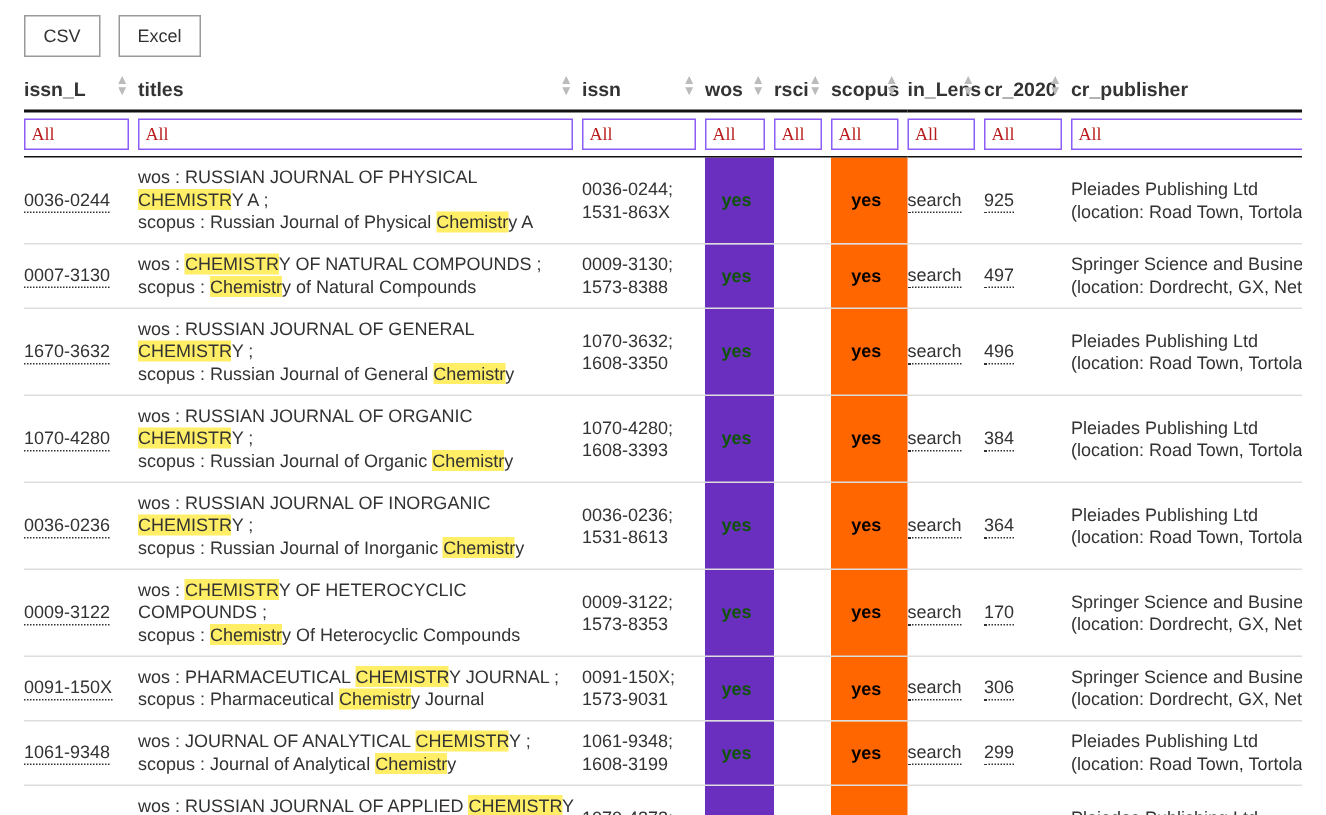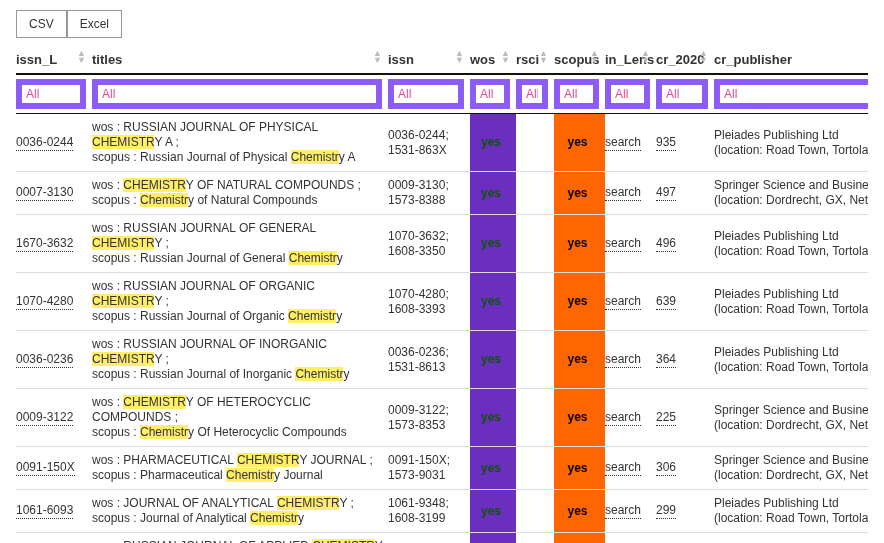--- a/index.html
+++ b/index.html
@@ -11,21 +11,21 @@
     color: #333;
     background: #fff;
     width: 884px;
   }
   .topbar {
     display: flex;
     align-items: center;
     justify-content: space-between;
     margin-bottom: 8px;
   }
-  .export-btns { display: flex; gap: 0; align-items: flex-end; }
+  .export-btns { display: flex; gap: 12px; align-items: flex-end; }
   .btn {
     padding: 6px 12px;
     border: 1px solid #999;
     background: #fff;
     font-size: 12px;
     cursor: pointer;
     color: #333;
   }
   .search-area { display: flex; align-items: center; gap: 4px; }
   .search-area label { font-size: 13px; color: #333; }
@@ -60,23 +60,24 @@
     position: absolute;
     right: 6px;
     top: 4px;
     font-size: 9px;
     color: #bbb;
     line-height: 7px;
   }
   .filter-row input {
     width: 100%;
     padding: 2px 4px;
-    border: 6px solid #8b5cf6;
+    border: 1px solid #8b5cf6;
     font-size: 12px;
-    color: #ec4899;
+    color: #b91c1c;
+    font-family: Liberation Serif, serif;
   }
   .filter-row td { padding: 4px 6px 4px 0; border-bottom: 1px solid #111; }
   tbody tr.datarow td {
     padding: 6px 4px 6px 0;
     border-bottom: 1px solid #ddd;
     vertical-align: middle;
     font-size: 12px;
     line-height: 15px;
   }
   .dotted {
@@ -148,21 +149,21 @@
     </thead>
     <tbody id="tbody">
         <tr class="datarow">
           <td><span class="dotted">0036-0244</span></td>
           <td class="two-line">wos : RUSSIAN JOURNAL OF PHYSICAL <span class="hl">CHEMISTR</span>Y A ;<br>scopus : Russian Journal of Physical <span class="hl">Chemistr</span>y A</td>
           <td class="two-line">0036-0244;<br>1531-863X</td>
           <td class="yes-wos">yes</td>
           <td class="rsci-empty"></td>
           <td class="yes-scopus">yes</td>
           <td><span class="dotted">search</span></td>
-          <td><span class="dotted">935</span></td>
+          <td><span class="dotted">925</span></td>
           <td class="pub">Pleiades Publishing Ltd<br>(location: Road Town, Tortola</td>
         </tr>
         <tr class="datarow">
           <td><span class="dotted">0007-3130</span></td>
           <td class="two-line">wos : <span class="hl">CHEMISTR</span>Y OF NATURAL COMPOUNDS ;<br>scopus : <span class="hl">Chemistr</span>y of Natural Compounds</td>
           <td class="two-line">0009-3130;<br>1573-8388</td>
           <td class="yes-wos">yes</td>
           <td class="rsci-empty"></td>
           <td class="yes-scopus">yes</td>
           <td><span class="dotted">search</span></td>
@@ -181,21 +182,21 @@
           <td class="pub">Pleiades Publishing Ltd<br>(location: Road Town, Tortola</td>
         </tr>
         <tr class="datarow">
           <td><span class="dotted">1070-4280</span></td>
           <td class="two-line">wos : RUSSIAN JOURNAL OF ORGANIC <span class="hl">CHEMISTR</span>Y ;<br>scopus : Russian Journal of Organic <span class="hl">Chemistr</span>y</td>
           <td class="two-line">1070-4280;<br>1608-3393</td>
           <td class="yes-wos">yes</td>
           <td class="rsci-empty"></td>
           <td class="yes-scopus">yes</td>
           <td><span class="dotted">search</span></td>
-          <td><span class="dotted">639</span></td>
+          <td><span class="dotted">384</span></td>
           <td class="pub">Pleiades Publishing Ltd<br>(location: Road Town, Tortola</td>
         </tr>
         <tr class="datarow">
           <td><span class="dotted">0036-0236</span></td>
           <td class="two-line">wos : RUSSIAN JOURNAL OF INORGANIC <span class="hl">CHEMISTR</span>Y ;<br>scopus : Russian Journal of Inorganic <span class="hl">Chemistr</span>y</td>
           <td class="two-line">0036-0236;<br>1531-8613</td>
           <td class="yes-wos">yes</td>
           <td class="rsci-empty"></td>
           <td class="yes-scopus">yes</td>
           <td><span class="dotted">search</span></td>
@@ -203,36 +204,36 @@
           <td class="pub">Pleiades Publishing Ltd<br>(location: Road Town, Tortola</td>
         </tr>
         <tr class="datarow">
           <td><span class="dotted">0009-3122</span></td>
           <td class="two-line">wos : <span class="hl">CHEMISTR</span>Y OF HETEROCYCLIC COMPOUNDS ;<br>scopus : <span class="hl">Chemistr</span>y Of Heterocyclic Compounds</td>
           <td class="two-line">0009-3122;<br>1573-8353</td>
           <td class="yes-wos">yes</td>
           <td class="rsci-empty"></td>
           <td class="yes-scopus">yes</td>
           <td><span class="dotted">search</span></td>
-          <td><span class="dotted">225</span></td>
+          <td><span class="dotted">170</span></td>
           <td class="pub">Springer Science and Busine<br>(location: Dordrecht, GX, Net</td>
         </tr>
         <tr class="datarow">
           <td><span class="dotted">0091-150X</span></td>
           <td class="two-line">wos : PHARMACEUTICAL <span class="hl">CHEMISTR</span>Y JOURNAL ;<br>scopus : Pharmaceutical <span class="hl">Chemistr</span>y Journal</td>
           <td class="two-line">0091-150X;<br>1573-9031</td>
           <td class="yes-wos">yes</td>
           <td class="rsci-empty"></td>
           <td class="yes-scopus">yes</td>
           <td><span class="dotted">search</span></td>
           <td><span class="dotted">306</span></td>
           <td class="pub">Springer Science and Busine<br>(location: Dordrecht, GX, Net</td>
         </tr>
         <tr class="datarow">
-          <td><span class="dotted">1061-6093</span></td>
+          <td><span class="dotted">1061-9348</span></td>
           <td class="two-line">wos : JOURNAL OF ANALYTICAL <span class="hl">CHEMISTR</span>Y ;<br>scopus : Journal of Analytical <span class="hl">Chemistr</span>y</td>
           <td class="two-line">1061-9348;<br>1608-3199</td>
           <td class="yes-wos">yes</td>
           <td class="rsci-empty"></td>
           <td class="yes-scopus">yes</td>
           <td><span class="dotted">search</span></td>
           <td><span class="dotted">299</span></td>
           <td class="pub">Pleiades Publishing Ltd<br>(location: Road Town, Tortola</td>
         </tr>
         <tr class="datarow">

